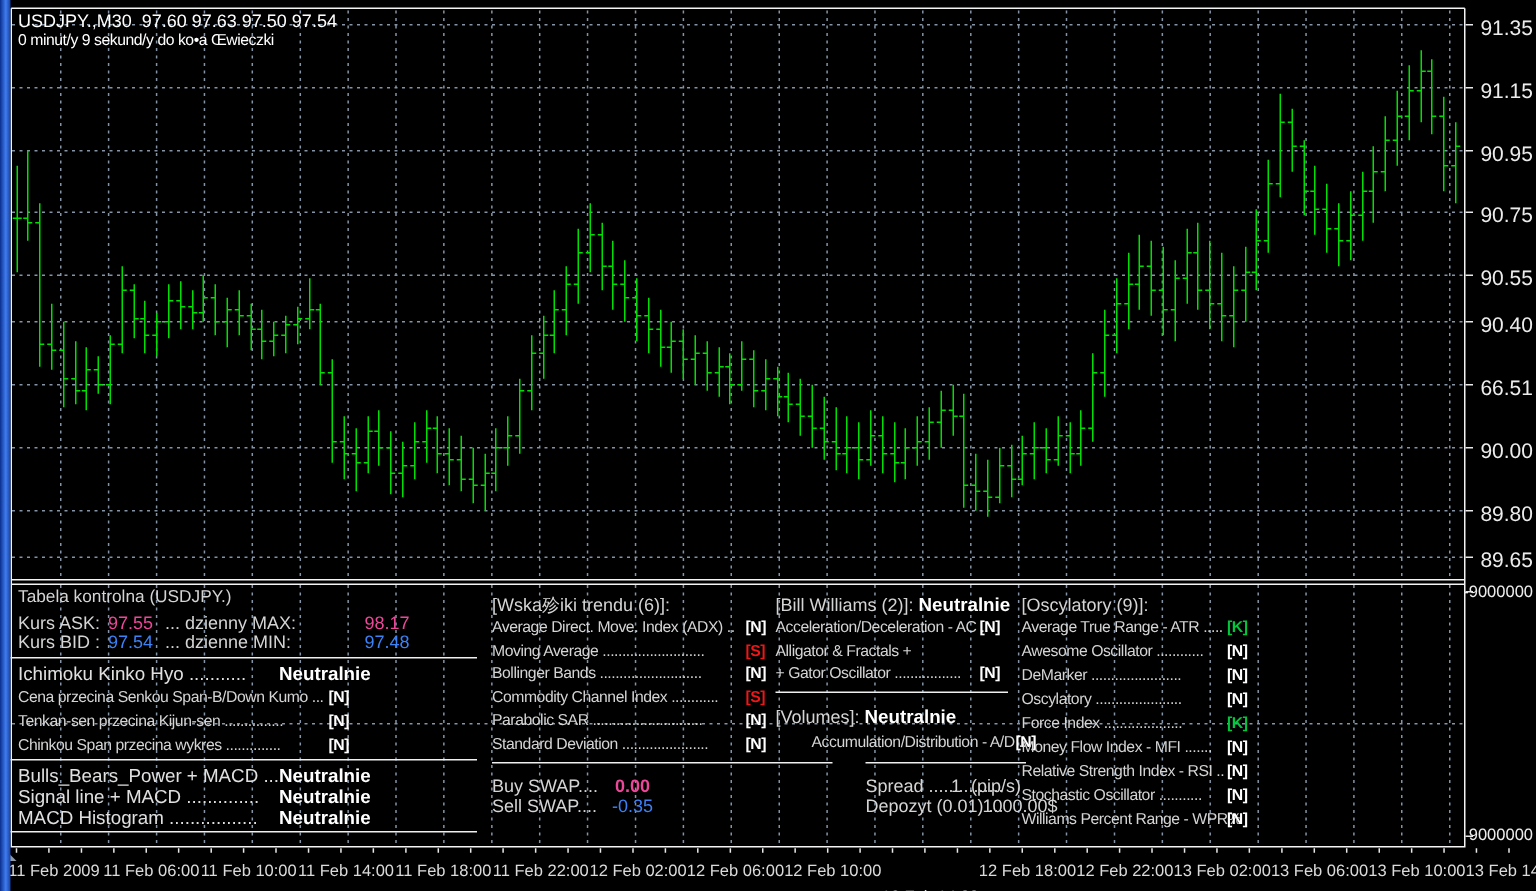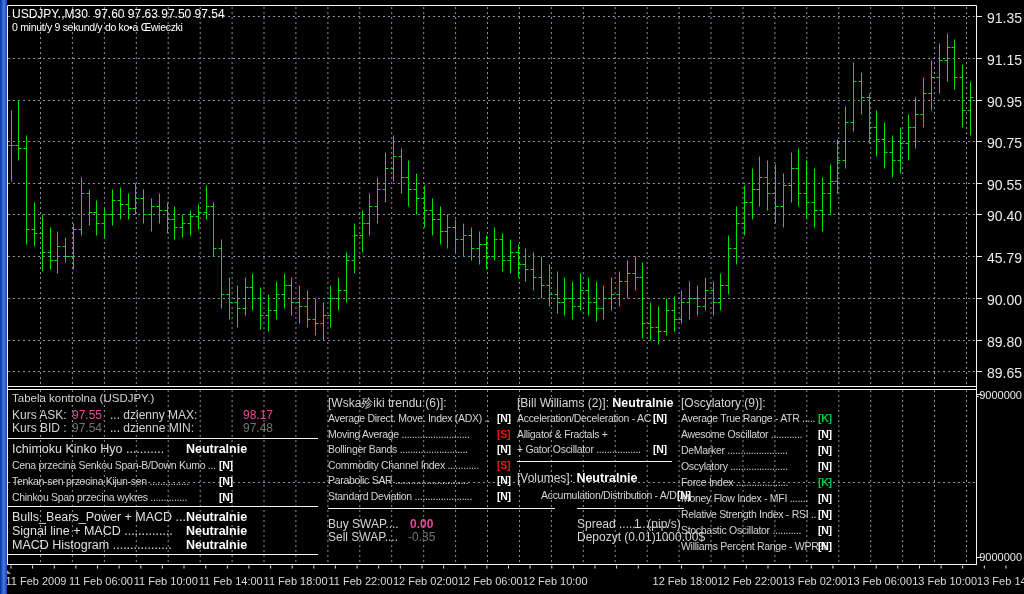--- a/index.html
+++ b/index.html
@@ -9,21 +9,21 @@
               background:linear-gradient(to right,#0a2f8e 0%,#3f7cf0 55%,#16409e 100%);z-index:3;}
   #chart-svg{position:absolute;left:0;top:0;z-index:0;}
   .hit{position:absolute;z-index:1;}
   .txt{position:absolute;white-space:pre;z-index:2;line-height:1.1;}
   .f11{font-size:10.5px;letter-spacing:-0.3px;}
   .f12{font-size:12px;}
   .f13{font-size:12.5px;color:#e0e0e0;}
   .hdr{font-size:12px;}
   .status{font-weight:bold;color:#fff;}
   .g{color:#ec4899;}
-  .r{color:#737373;}
+  .r{color:#3b82f6;}
   .bold{font-weight:bold;}
   .axis-price{position:absolute;left:977.px;width:45px;text-align:right;font-size:14px;
               color:#ececec;z-index:2;white-space:pre;}
   .axis-time{position:absolute;width:86px;text-align:center;font-size:11px;color:#dadada;
              top:575px;z-index:2;white-space:pre;}
   .hr{position:absolute;height:1px;background:#f0f0f0;z-index:2;}
   .prow{position:absolute;white-space:pre;}
   .prow .st{position:absolute;top:0;font-weight:bold;}
   #axis-triangle{position:absolute;left:3px;top:566px;width:0;height:0;z-index:2;
                  border-bottom:8px solid #8f9aa6;border-right:8px solid transparent;}
@@ -121,21 +121,21 @@
 <div class="txt prow f11" style="left: 681px; top: 525px;"><span>Stochastic Oscillator ...........</span><span class="st" style="left: 137px; color: rgb(255, 255, 255);">[N]</span></div>
 <div class="txt prow f11" style="left: 681px; top: 541px;"><span>Williams Percent Range - WPR%</span><span class="st" style="left: 137px; color: rgb(255, 255, 255);">[N]</span></div>
 <div></div>
 
 <div class="axis-price" style="left: 977px; top: 9.5px;">91.35</div>
 <div class="axis-price" style="left: 977px; top: 51.5px;">91.15</div>
 <div class="axis-price" style="left: 977px; top: 93.5px;">90.95</div>
 <div class="axis-price" style="left: 977px; top: 134.5px;">90.75</div>
 <div class="axis-price" style="left: 977px; top: 176.5px;">90.55</div>
 <div class="axis-price" style="left: 977px; top: 207.5px;">90.40</div>
-<div class="axis-price" style="left: 977px; top: 249.5px;">45.79</div>
+<div class="axis-price" style="left: 977px; top: 249.5px;">66.51</div>
 <div class="axis-price" style="left: 977px; top: 291.5px;">90.00</div>
 <div class="axis-price" style="left: 977px; top: 333.5px;">89.80</div>
 <div class="axis-price" style="left: 977px; top: 364.5px;">89.65</div>
 <div class="axis-time" style="left: -7px;">11 Feb 2009</div>
 <div class="axis-time" style="left: 57.9px;">11 Feb 06:00</div>
 <div class="axis-time" style="left: 122.8px;">11 Feb 10:00</div>
 <div class="axis-time" style="left: 187.7px;">11 Feb 14:00</div>
 <div class="axis-time" style="left: 252.6px;">11 Feb 18:00</div>
 <div class="axis-time" style="left: 317.5px;">11 Feb 22:00</div>
 <div class="axis-time" style="left: 382.4px;">12 Feb 02:00</div>

